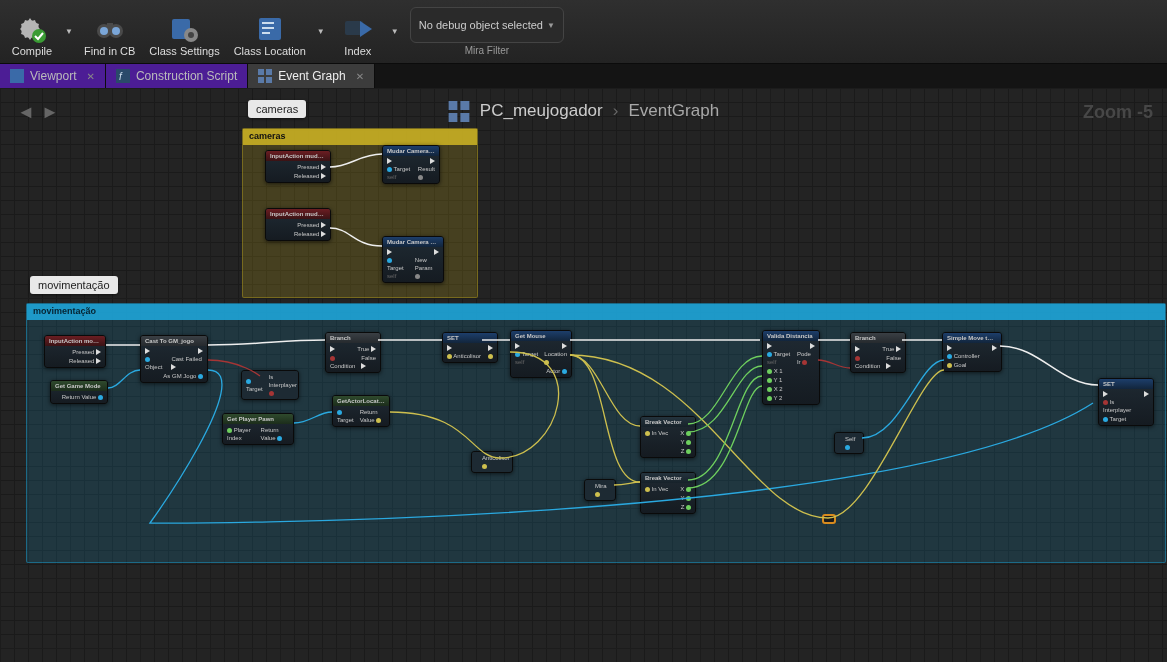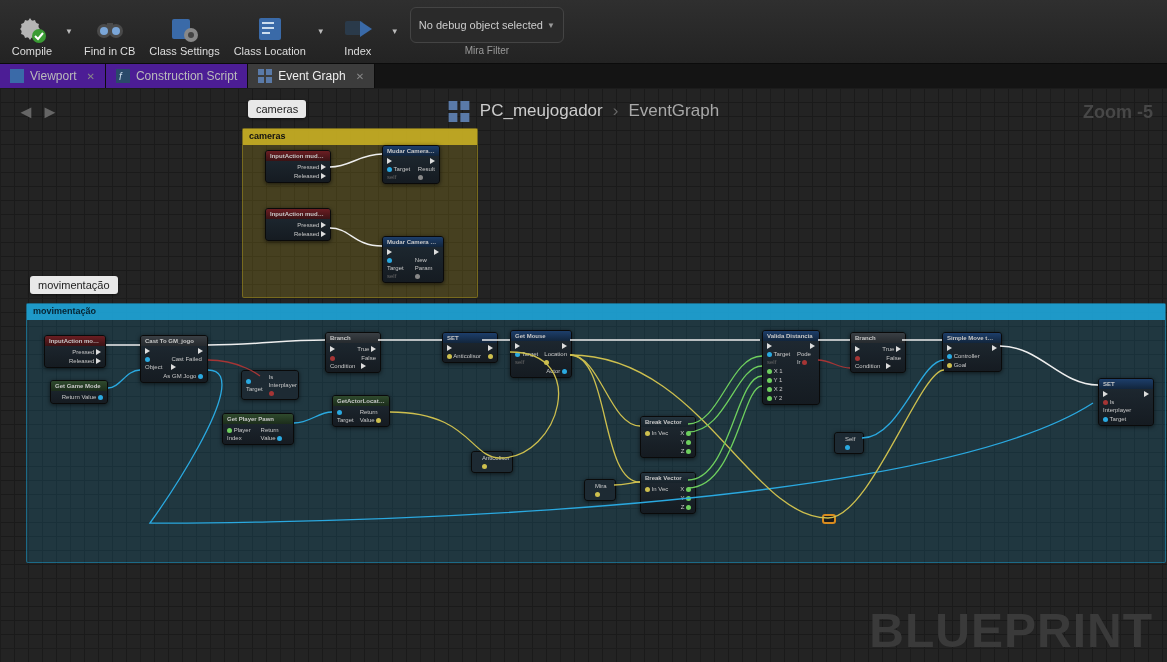--- a/index.html
+++ b/index.html
@@ -508,14 +508,13 @@
         </div>
       <div class="row">
           <span><span class="pin" style="background:#2aa9e0"></span> <span>Target</span></span>
           <span></span>
         </div>
     </div>
   </div>
 
   <div class="reroute" style="left:822px;top:426px"></div>
 
-  <div class="wm">BLUEPRINT</div>
 </div>
 
 </body></html>

